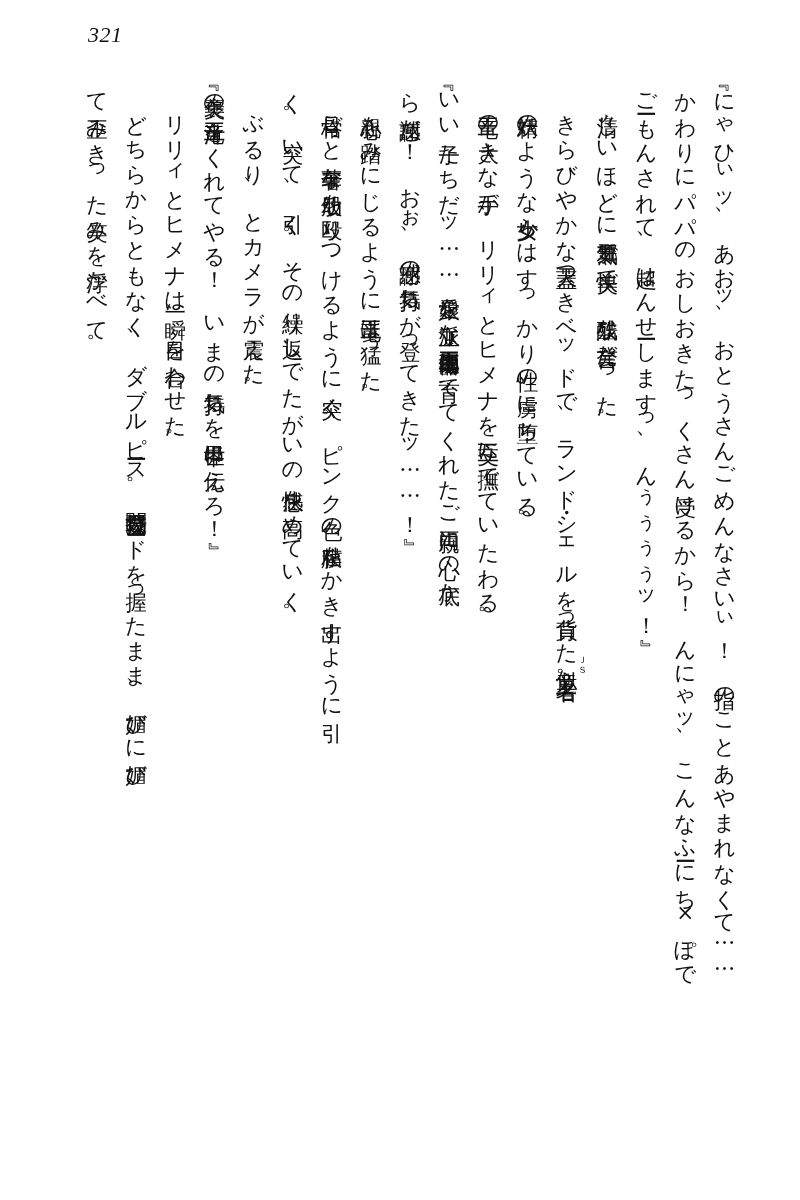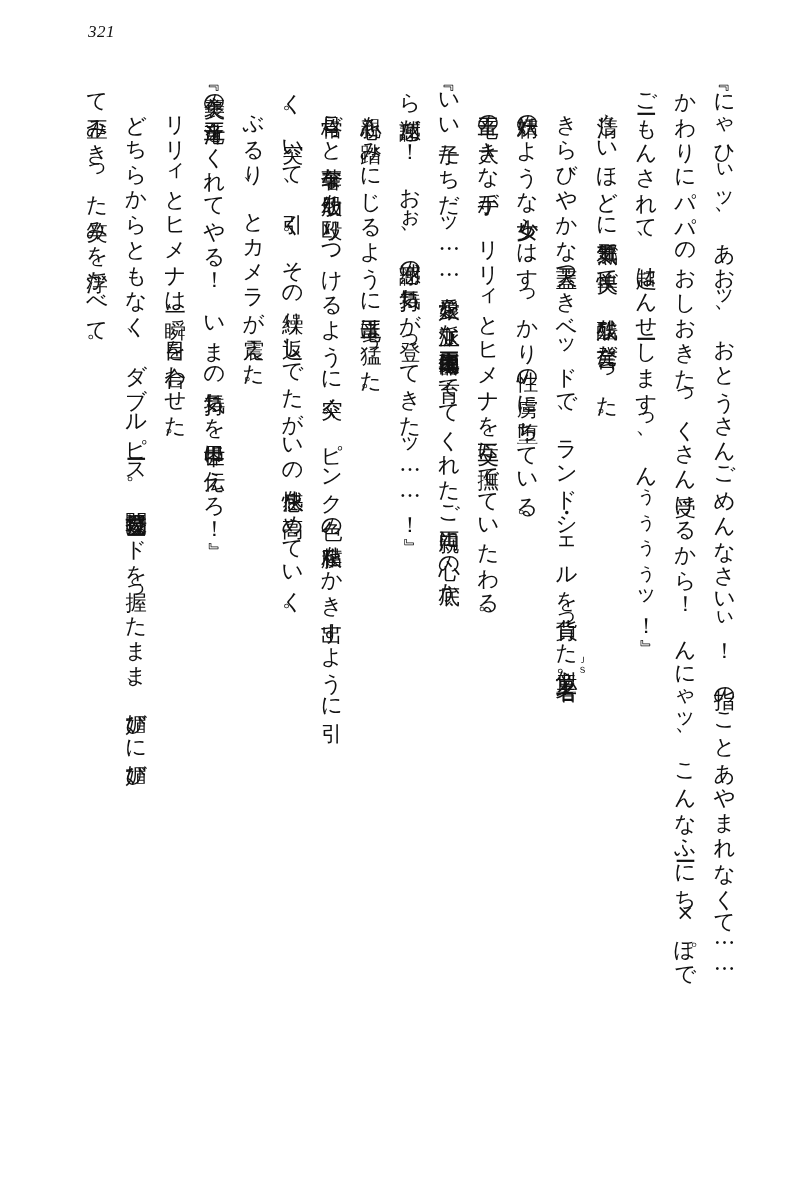--- a/index.html
+++ b/index.html
@@ -20,21 +20,21 @@
     left: 0;
     top: 0;
     width: 800px;
     height: 1200px;
     background: #ffffff;
   }
   .page-number {
     position: absolute;
     top: 22px;
     left: 88px;
-    font-size: 17px;
+    font-size: 22px;
     font-family: "Liberation Serif", "DejaVu Serif", serif;
     font-style: italic;
     color: #111111;
     letter-spacing: 0.5px;
   }
   .text-block {
     position: absolute;
     top: 78px;
     left: 54px;
     width: 690px;

